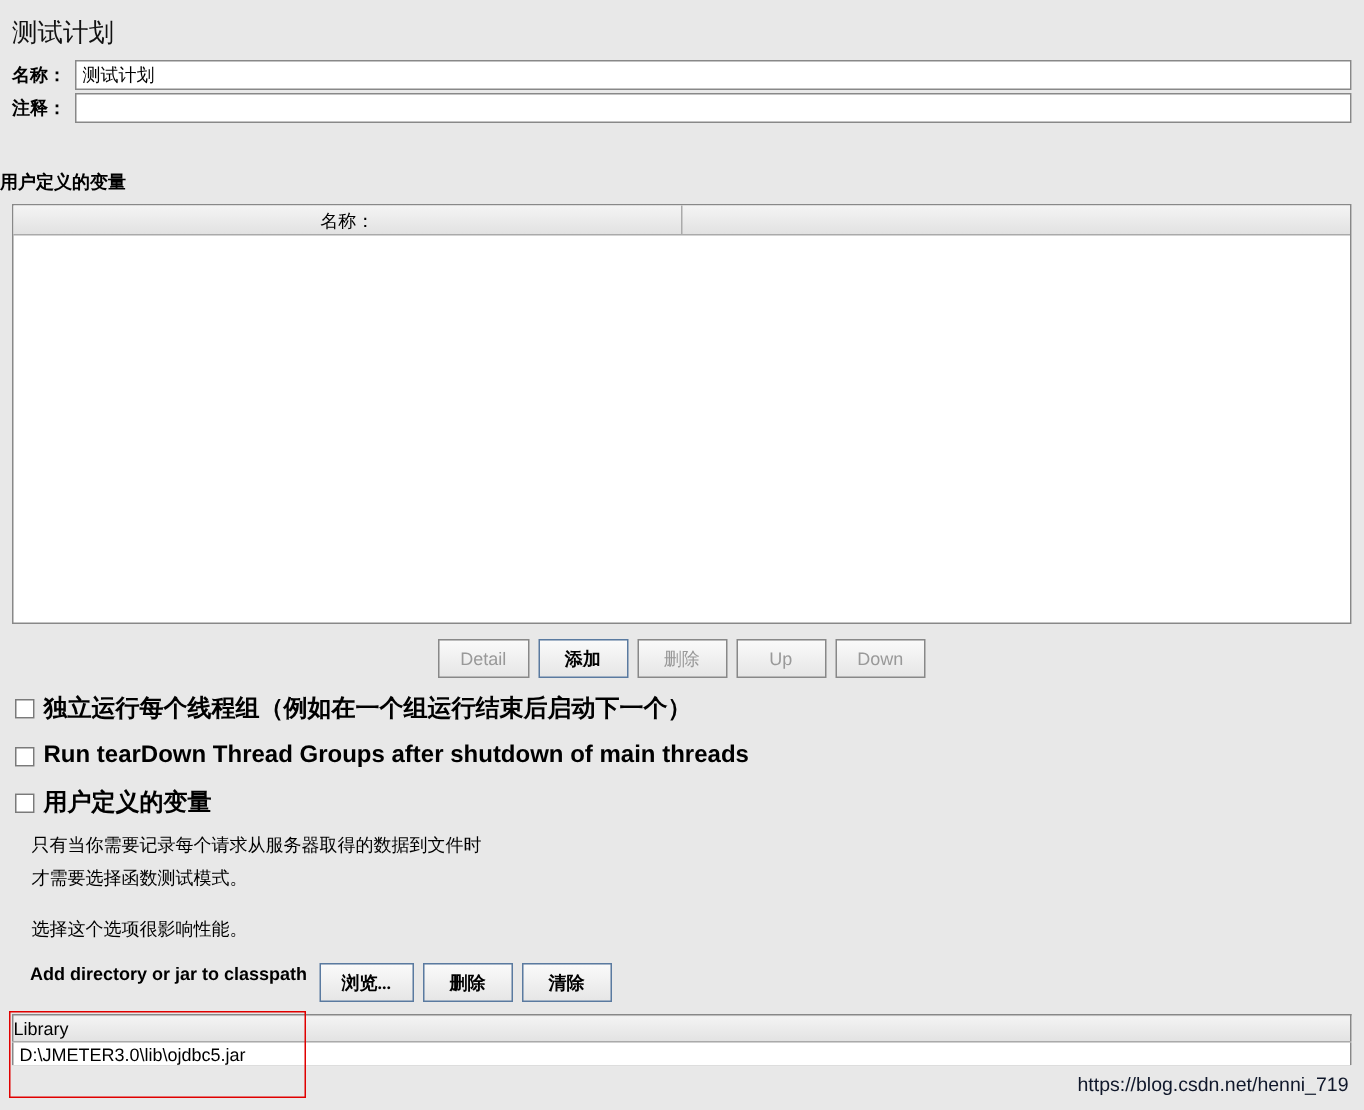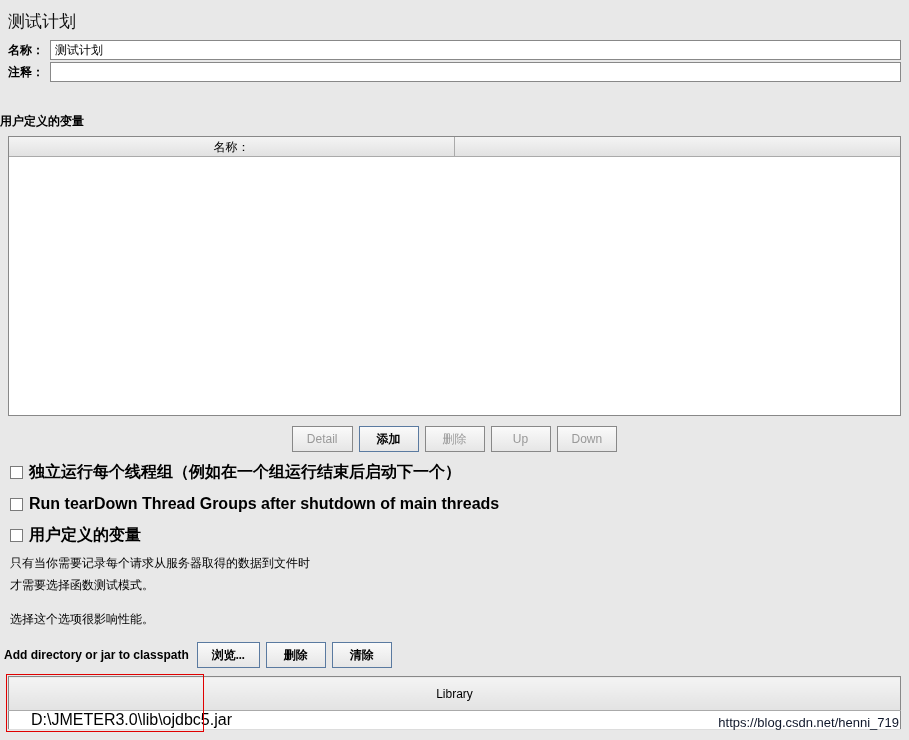--- a/index.html
+++ b/index.html
@@ -100,28 +100,28 @@
       font-size: 16px;
     }
     .checkbox {
       width: 13px;
       height: 13px;
       border: 1px solid #7a7a7a;
       background: #fff;
       display: inline-block;
     }
     .hint-text {
-      padding: 2px 10px;
+      padding: 2px 21px;
       font-size: 12px;
       line-height: 18px;
     }
     .classpath-row {
       display: flex;
-      align-items: center;
-      padding: 12px 8px 6px 4px;
+      align-items: flex-start;
+      padding: 12px 8px 6px 20px;
       gap: 8px;
     }
     .classpath-label {
       font-weight: bold;
       font-size: 12px;
     }
     .classpath-btns {
       display: flex;
       gap: 6px;
       font-family: Liberation Serif, serif;
@@ -129,28 +129,28 @@
     .lib-table {
       margin: 2px 8px 0 8px;
       border: 1px solid #888;
       border-collapse: collapse;
       width: calc(100% - 16px);
       background: #fff;
     }
     .lib-header {
       background: linear-gradient(#f4f4f4, #e2e2e2);
       border-bottom: 1px solid #aaa;
-      height: 34px;
-      text-align: center;
+      height: 18px;
+      text-align: left;
       font-size: 12px;
     }
     .lib-row {
       height: 16px;
-      padding: 0 22px;
-      font-size: 16px;
+      padding: 0 4px;
+      font-size: 12px;
       border-bottom: 1px solid #ddd;
     }
     .highlight-box {
       position: absolute;
       border: 1px solid #e00000;
       pointer-events: none;
     }
     .watermark {
       position: absolute;
       bottom: 10px;

